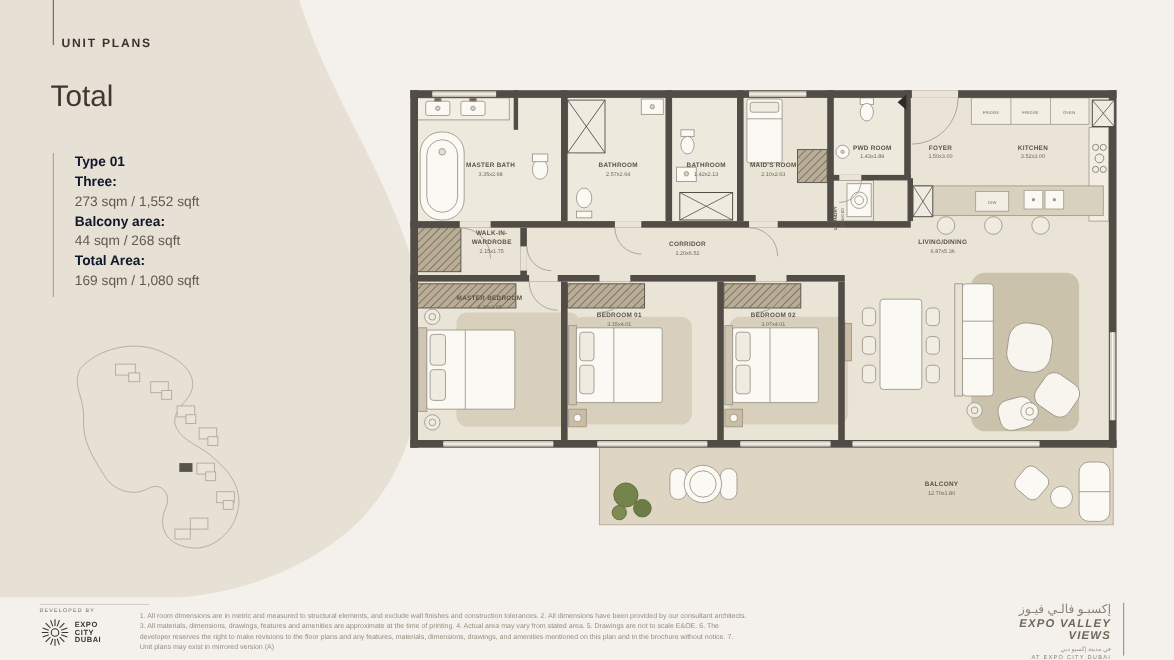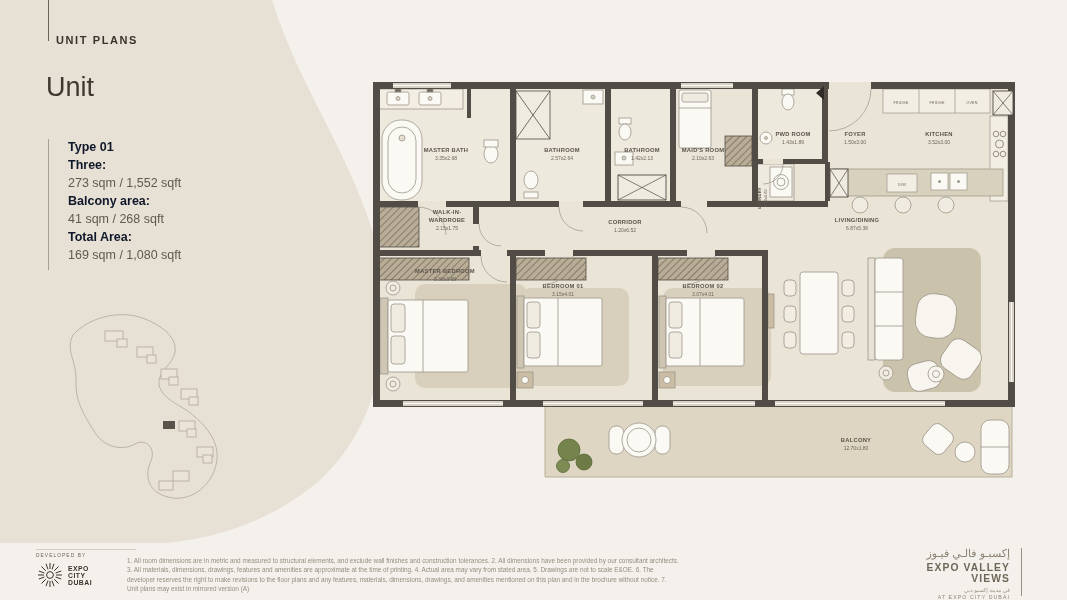--- a/index.html
+++ b/index.html
@@ -17,21 +17,21 @@
   .specs .b{font-weight:bold;color:#0f172a;}
   .footer-line{position:absolute;left:36px;top:549px;width:100px;height:1px;background:#d6cfc1;}
   .dev{position:absolute;left:36px;top:553px;}
   .dev .dv{font-size:4.8px;letter-spacing:1.1px;color:#6b6559;margin-bottom:3px;}
   .dev .row{display:flex;align-items:center;gap:4px;}
   .dev .nm{font-size:6.8px;font-weight:bold;line-height:7px;letter-spacing:.5px;color:#38342d;}
   .disclaimer{position:absolute;left:127px;top:556px;width:552px;font-size:6.4px;
               line-height:9.3px;color:#968e80;}
   .brand{position:absolute;left:890px;top:547px;width:120px;text-align:right;}
   .brand .ar{font-size:11px;color:#8c8374;direction:rtl;}
-  .brand .en{font-size:10.3px;font-weight:bold;letter-spacing:1.1px;color:#6e6758;margin-top:2px;}
+  .brand .en{font-size:10.3px;font-weight:bold;letter-spacing:1.1px;color:#6e6758;margin-top:2px;font-style:italic;}
   .brand .ar2{font-size:5.5px;color:#9a9183;direction:rtl;margin-top:3px;}
   .brand .sub{font-size:5.2px;letter-spacing:1.1px;color:#8c8476;margin-top:1px;}
   .brand-rule{position:absolute;left:1021px;top:548px;width:1px;height:48px;background:#9a9183;}
   svg text{font-family:"Liberation Sans",sans-serif;}
   .rn{font-size:5.8px;font-weight:bold;letter-spacing:.25px;fill:#5a544a;text-anchor:middle;}
   .rd{font-size:5px;fill:#6b655a;text-anchor:middle;}
   .an{font-size:3.7px;fill:#6b655a;text-anchor:middle;letter-spacing:.2px;}
   .ln{font-size:4.2px;font-weight:bold;fill:#5a544a;text-anchor:middle;letter-spacing:.2px;}
   .ld{font-size:3.9px;fill:#6b655a;text-anchor:middle;}
 </style>
@@ -40,29 +40,29 @@
 
 <div class="page">
 
   <svg class="swoosh" width="1067" height="600">
     <path d="M0,0 L272,0 C300,90 355,160 378,250 C392,330 385,420 320,480 C280,515 225,538 165,543 L0,543 Z" fill="#e7e0d4"></path>
   </svg>
 
   <div class="layer rule-top"></div>
   <div class="layer unit-plans">UNIT PLANS</div>
   <div class="layer title">
-    <div>Unit</div>
+    <div>Total</div>
   </div>
   <div class="layer rule-side"></div>
   <div class="layer specs">
     <div class="b">Type 01</div>
     <div class="b">Three:</div>
     <div>273 sqm / 1,552 sqft</div>
     <div class="b">Balcony area:</div>
-    <div>41 sqm / 268 sqft</div>
+    <div>44 sqm / 268 sqft</div>
     <div class="b">Total Area:</div>
     <div>169 sqm / 1,080 sqft</div>
   </div>
 
   <svg class="layer" style="left:55px;top:295px;" width="235" height="230" viewBox="0 0 235 230">
     <g stroke="#b3a896" stroke-width="0.8" fill="none">
       <path d="M18,40 C34,22 66,14 90,24 C110,32 122,44 120,57 C118,70 102,76 104,90 C108,106 128,110 140,122
                C154,134 166,150 161,170 C156,192 134,208 113,202 C93,197 89,181 96,166 C101,153 91,143 80,149
                C66,157 47,151 39,136 C29,120 20,106 21,86 C22,66 10,56 18,40 Z"></path>
       <g fill="#eae3d7">

